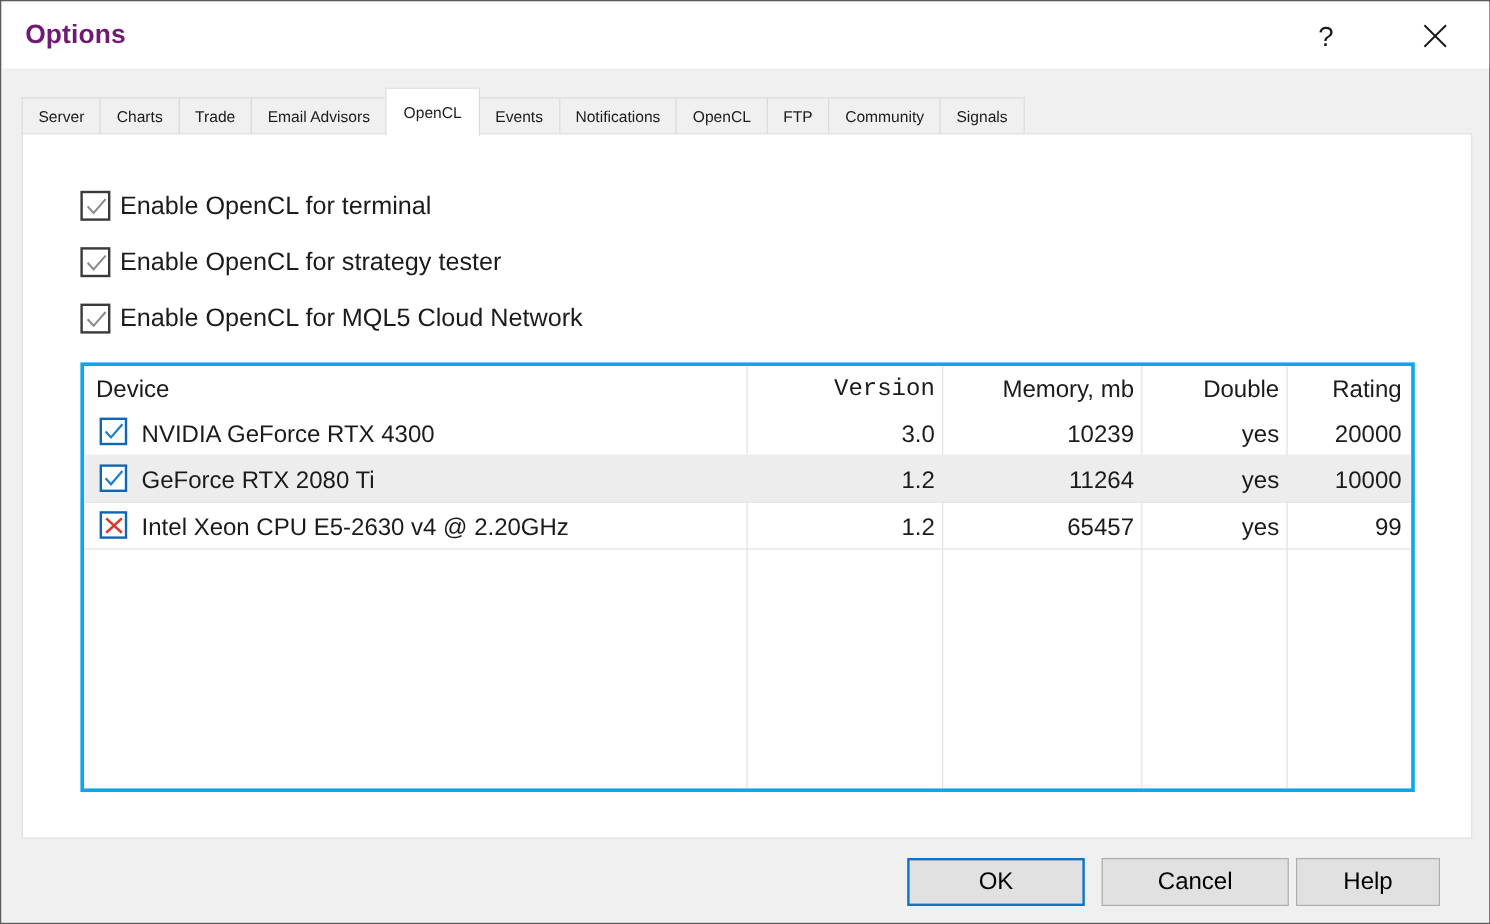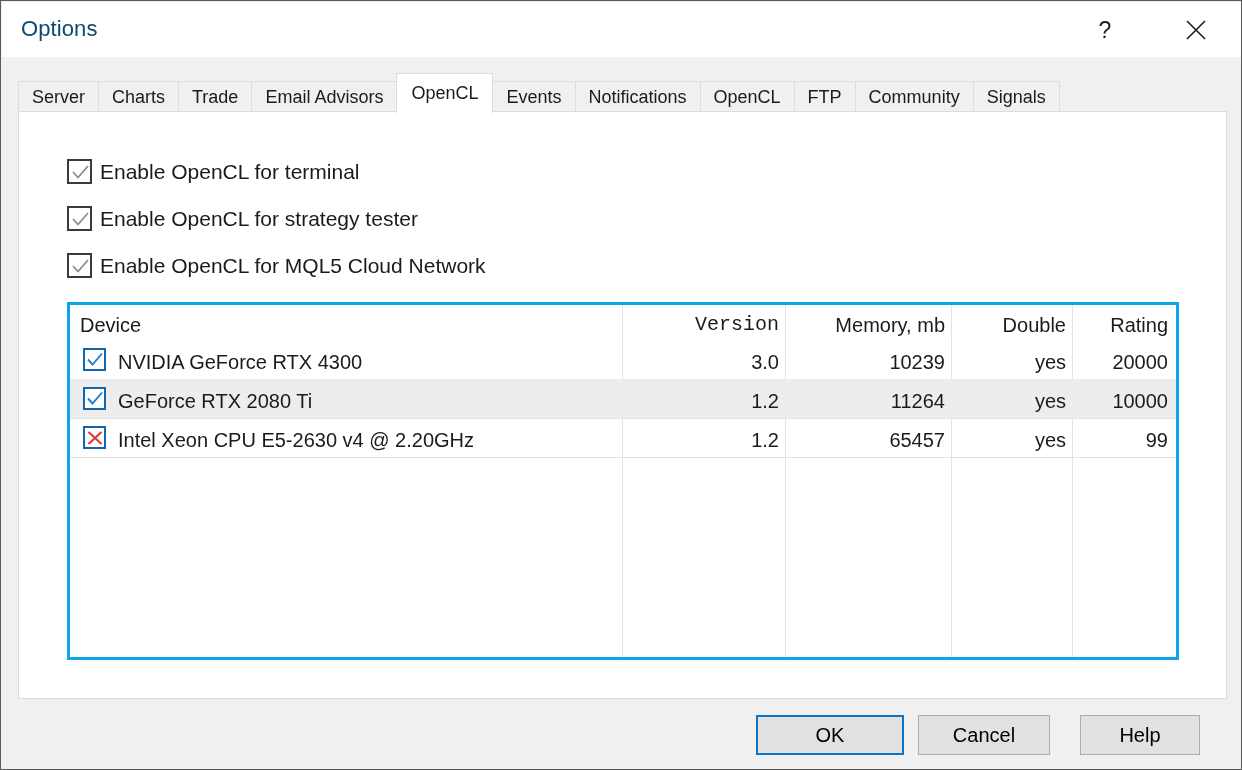--- a/index.html
+++ b/index.html
@@ -33,23 +33,24 @@
     left: 1px; top: 1px;
     width: 1240px;
     height: 55px;
     background: #ffffff;
   }
   #title-text {
     position: absolute;
     left: 19px;
     top: 14px;
     font-size: 22px;
-    color: #0c4a6e;
+    color: #701a75;
     letter-spacing: 0.1px;
     white-space: nowrap;
+    font-weight: bold;
   }
   .titlebtn {
     position: absolute;
     top: 1px;
     width: 46px;
     height: 54px;
     display: flex;
     align-items: center;
     justify-content: center;
     color: #1b1b1b;
@@ -75,21 +76,21 @@
     position: relative;
     height: 32px;
     box-sizing: border-box;
     background: #f0f0f0;
     border: 1px solid #dcdcdc;
     border-bottom: none;
     display: flex;
     align-items: center;
     justify-content: center;
     padding: 0 13px;
-    font-size: 18px;
+    font-size: 13px;
     color: #1b1b1b;
     white-space: nowrap;
     margin-right: -1px;
   }
   .tab.active {
     background: #ffffff;
     border: 1px solid #dcdcdc;
     border-bottom: none;
     height: 40px;
     margin-bottom: 0;
@@ -213,21 +214,21 @@
     display: flex;
     align-items: center;
     justify-content: center;
     padding: 0;
   }
   #ok-button {
     left: 755px;
     width: 148px;
     border: 2px solid #0f74c8;
   }
-  #cancel-button { left: 917px; width: 132px; }
+  #cancel-button { left: 917px; width: 156px; }
   #help-button { left: 1079px; width: 120px; }
 </style>
 </head>
 <body>
 
 <div id="dialog">
 
   <div id="titlebar">
     <div id="title-text">Options</div>
 

